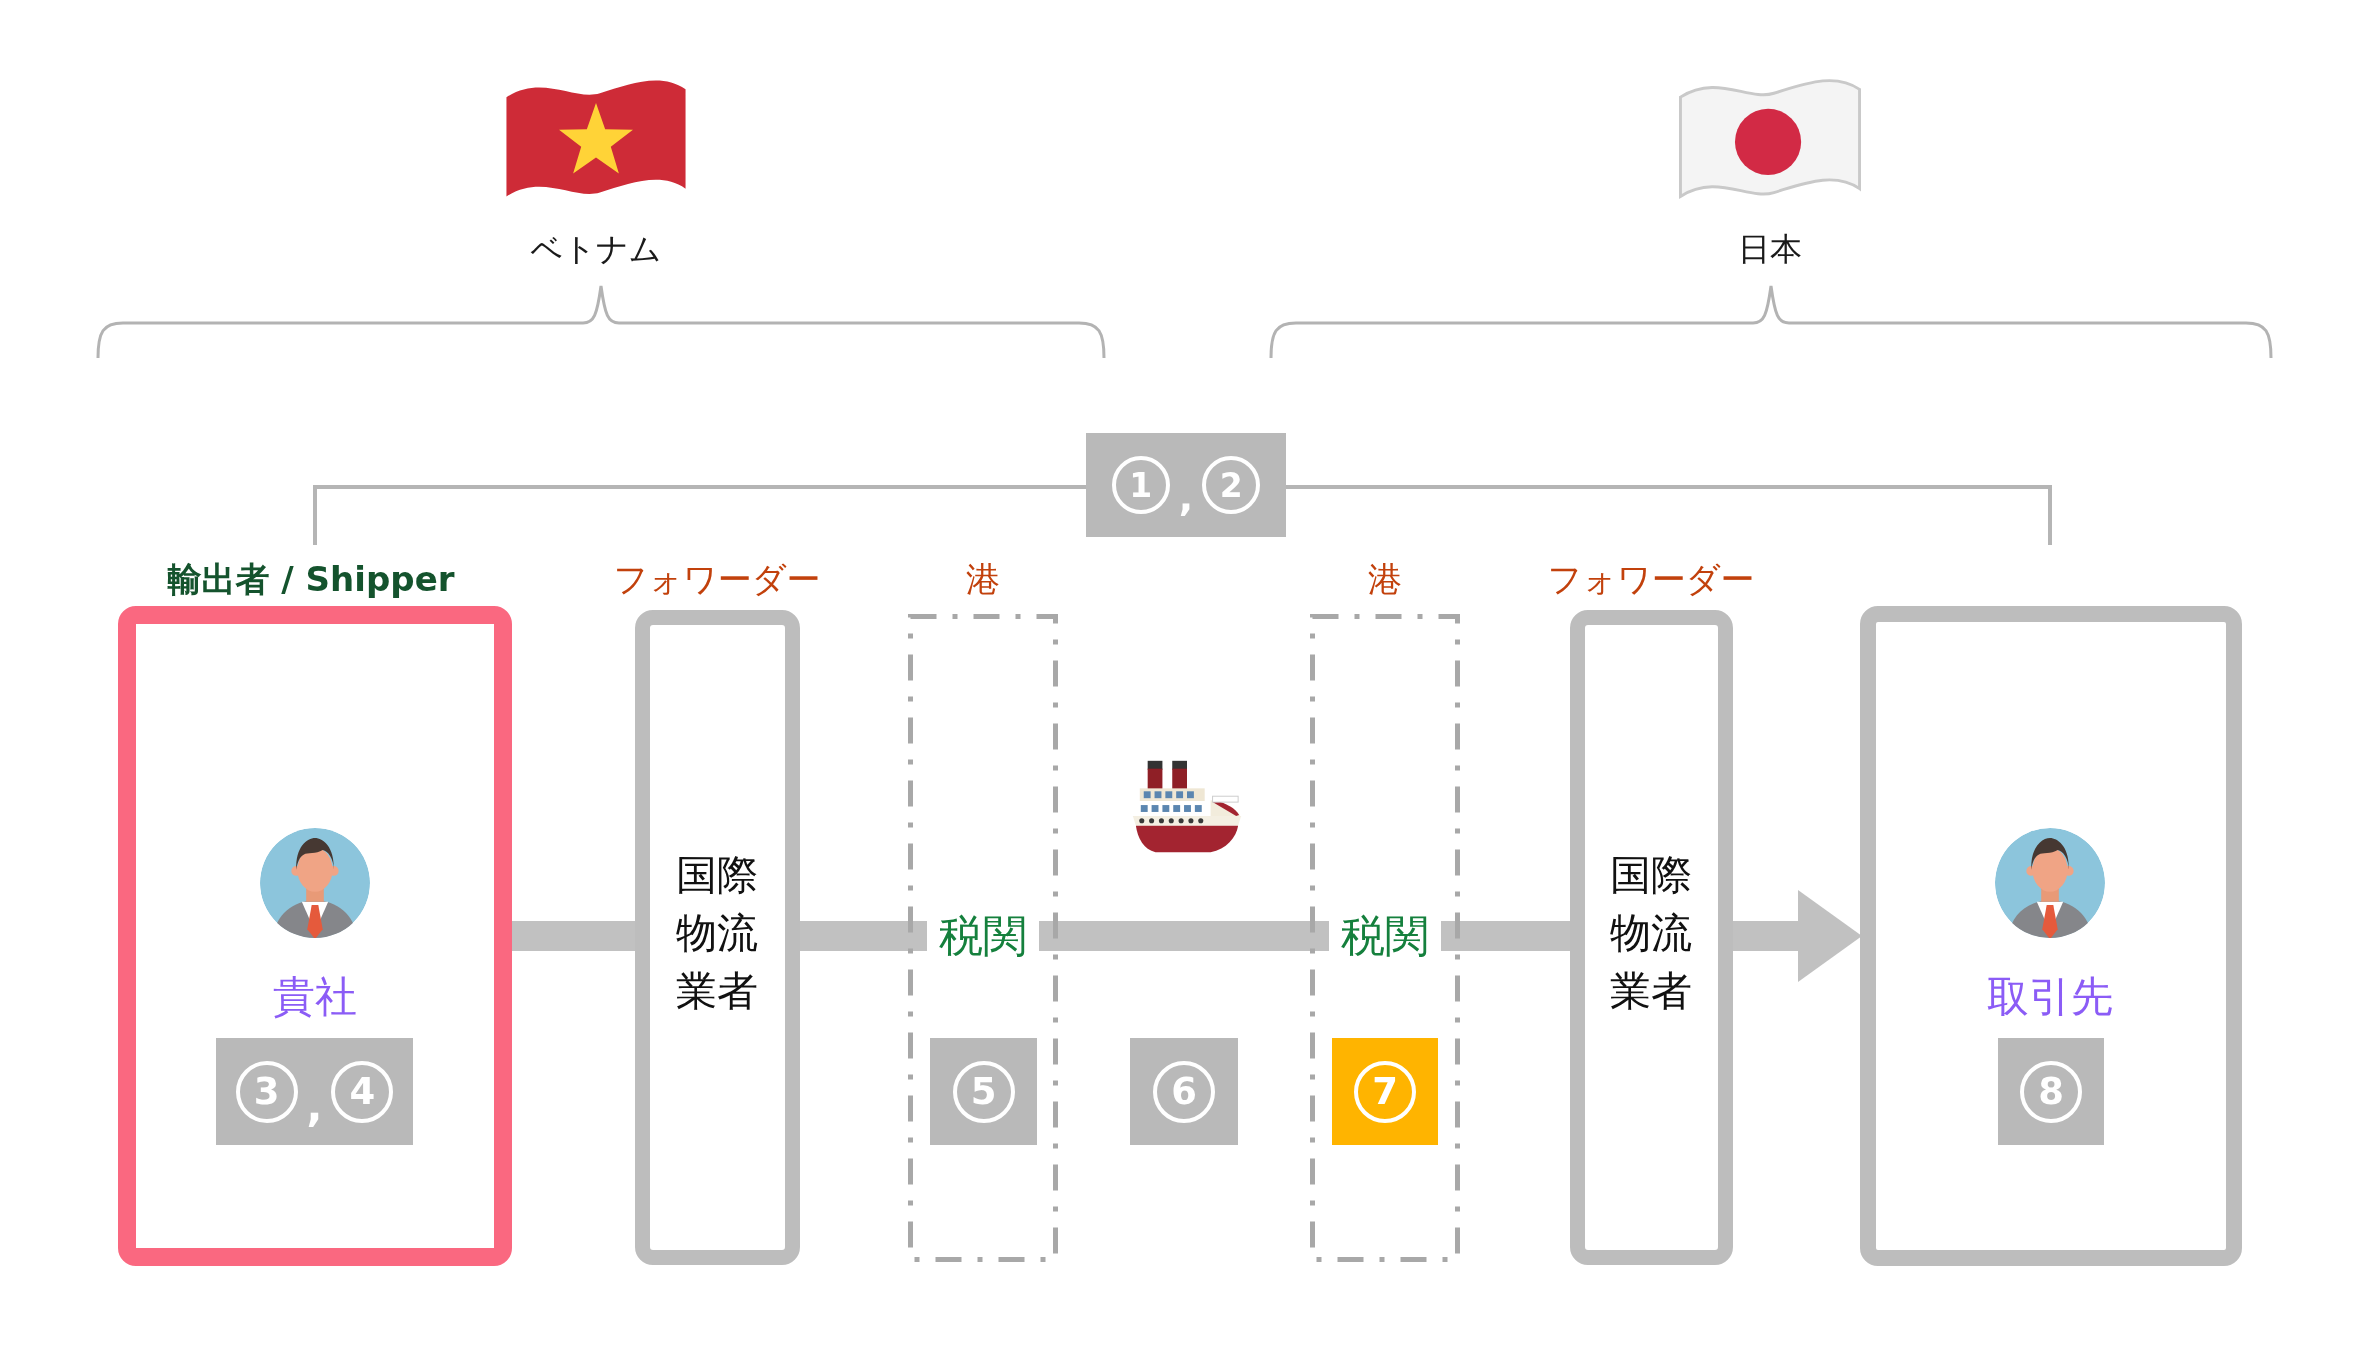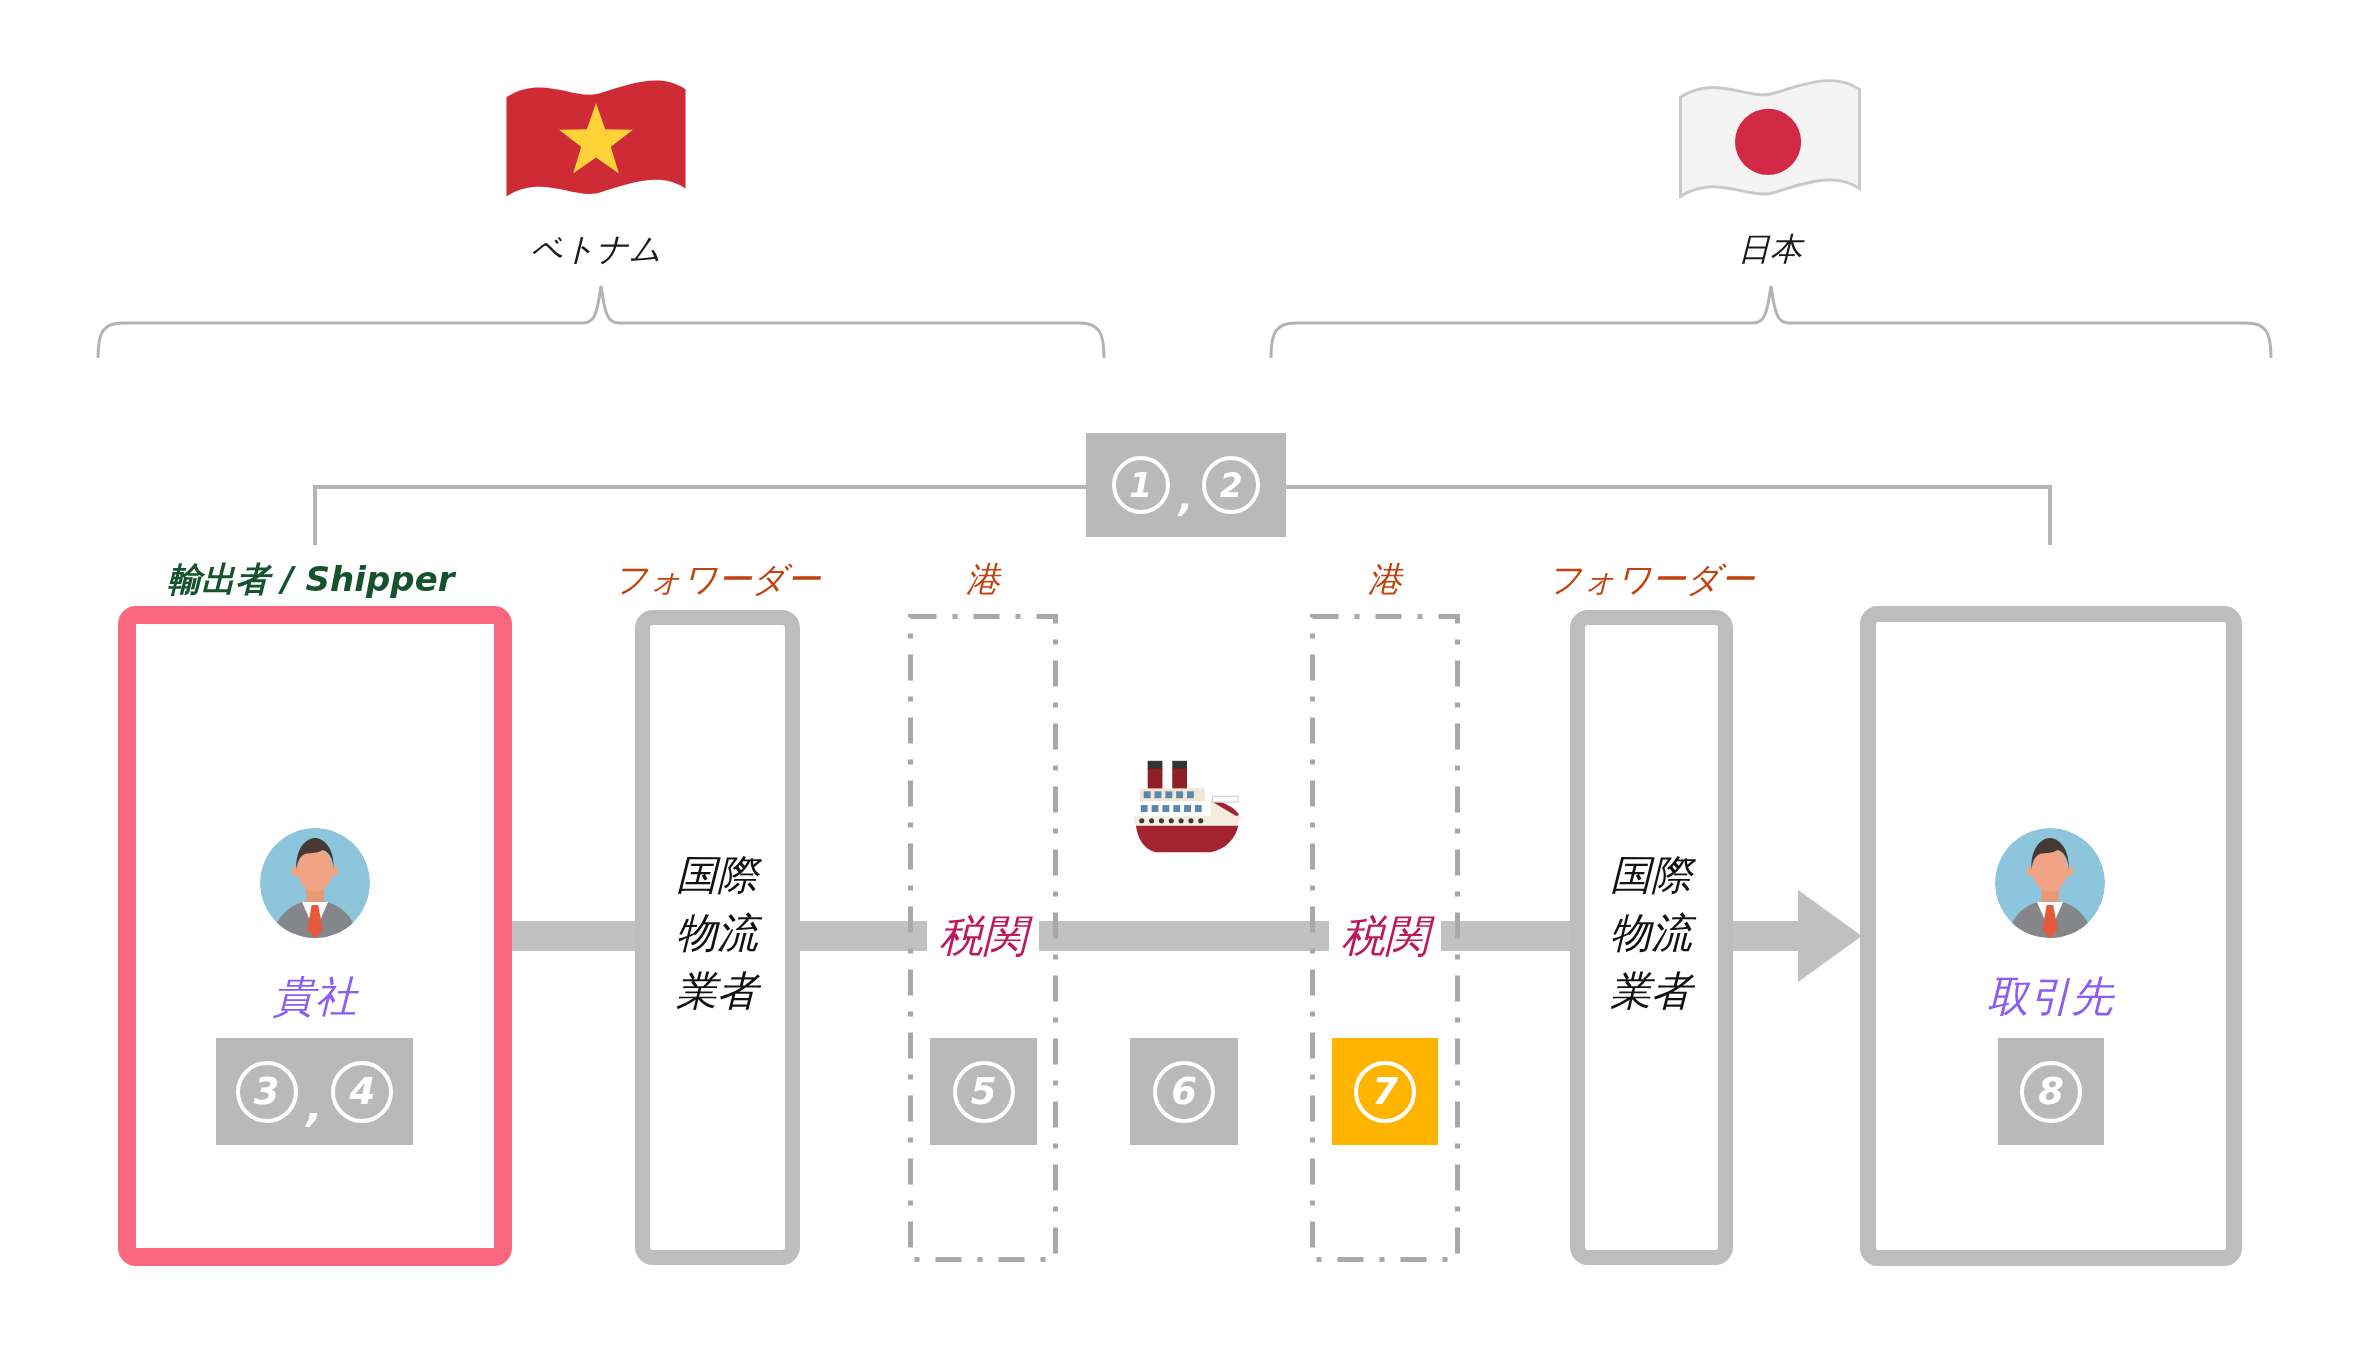--- a/index.html
+++ b/index.html
@@ -3,21 +3,20 @@
 <meta charset="utf-8">
 <style>
   html,body{margin:0;padding:0;background:#ffffff;}
   .stage{
     position:relative;
     width:2358px;
     height:1370px;
     background:#ffffff;
     font-family:"DejaVu Sans","Liberation Sans",sans-serif;
     overflow:hidden;
-    font-style:italic;
   }
   
   .lines-svg{position:absolute;left:0;top:0;z-index:0;pointer-events:none;}
 
   
   .flag{position:absolute;width:196px;height:146px;z-index:3;}
   .flag-vn{left:498px;top:66px;}
   .flag-jp{left:1672px;top:66px;}
   .flag-label{
     position:absolute;top:228px;z-index:3;
@@ -66,21 +65,21 @@
   
   .dash-svg{position:absolute;z-index:1;pointer-events:none;}
 
   
   .vtext{
     position:absolute;top:846px;z-index:3;color:#111111;
     font-size:41px;line-height:58px;text-align:center;white-space:nowrap;
     transform:translateX(-50%);
   }
   .customs{
-    position:absolute;top:898px;z-index:3;background:#ffffff;color:#be185d;
+    position:absolute;top:898px;z-index:3;background:#ffffff;color:#15803d;
     font-size:44px;line-height:44px;padding:16px 12px;white-space:nowrap;
     transform:translateX(-50%);
   }
   .person{
     position:absolute;top:974px;z-index:3;color:#8b5cf6;
     font-size:42px;line-height:46px;white-space:nowrap;transform:translateX(-50%);
   }
   .avatar{position:absolute;width:110px;height:110px;z-index:3;}
   .ship{position:absolute;left:1128px;top:752px;width:118px;height:114px;z-index:3;}
 </style>

